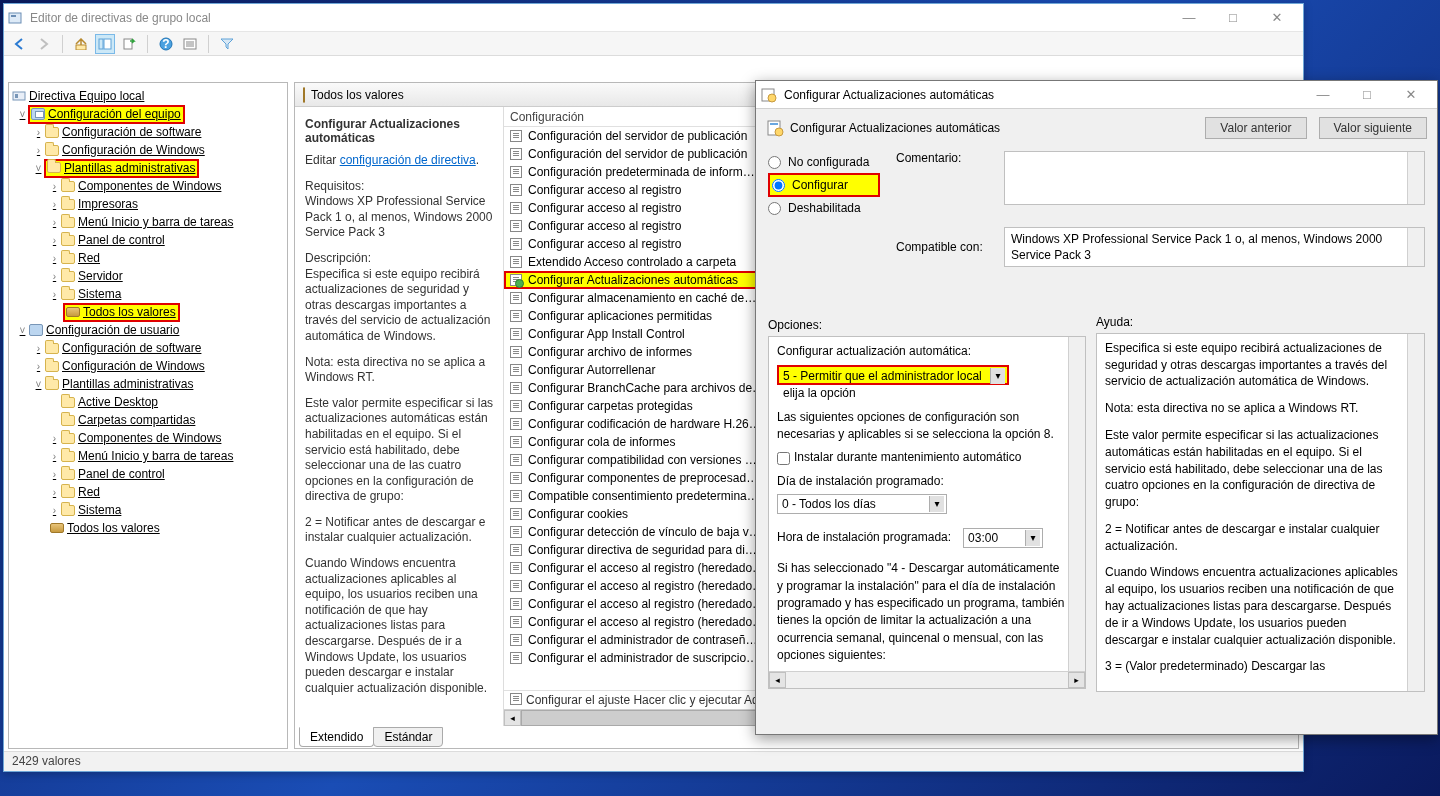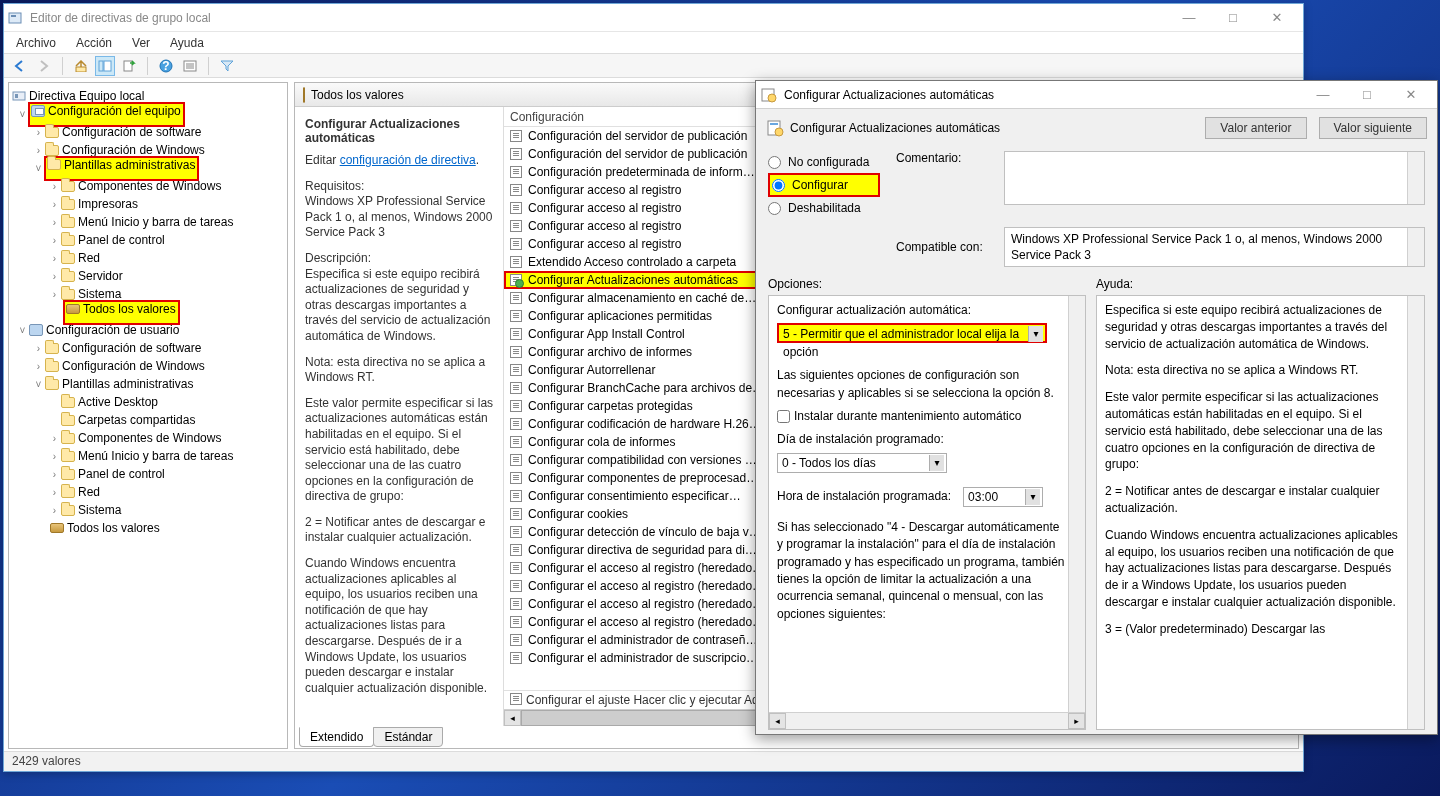--- a/index.html
+++ b/index.html
@@ -19,30 +19,30 @@
 
 
 .toolbar { height: 24px; background: #f6f6f6; border-bottom: 1px solid #dcdcdc; display: flex; align-items: center; padding: 0 6px; gap: 4px; }
 .tb-sep { width: 1px; height: 18px; background: #d0d0d0; margin: 0 4px; }
 .tb-btn { width: 20px; height: 20px; display: flex; align-items: center; justify-content: center; border: 1px solid transparent; }
 .tb-btn.active { background: #cce8f7; border: 1px solid #7ab9e8; }
 
 
 .gpo-body { position: absolute; top: 78px; left: 4px; right: 4px; bottom: 22px; display: flex; gap: 6px; }
 .tree-pane { width: 280px; border: 1px solid #b8b8b8; background: #fff; overflow: hidden; }
-.tree { padding: 4px 2px; }
+.tree { padding: 4px 2px; text-decoration: underline; }
 .tree-node { display: flex; align-items: center; height: 18px; white-space: nowrap; }
 .tree-node .tw { display: inline-block; width: 11px; text-align: center; color: #7a7a7a; font-size: 10px; }
 .tree-node .ic { width: 16px; height: 14px; display: inline-flex; align-items: center; justify-content: center; margin-right: 2px; }
 .folder-ic { width: 14px; height: 11px; background: #ffe9a8; border: 1px solid #d6b34d; border-radius: 0 2px 2px 2px; position: relative; }
 .folder-ic:before { content: ""; position: absolute; left: -1px; top: -4px; width: 7px; height: 3px; background: #ffe9a8; border: 1px solid #d6b34d; border-bottom: none; border-radius: 2px 2px 0 0; }
 .comp-ic, .user-ic { width: 14px; height: 12px; border: 1px solid #7896b7; background: #bcd6f0; border-radius: 2px; position: relative; }
 .comp-ic:after { content:""; position:absolute; left:3px; top:2px; width:7px; height:5px; background:#fff; border:1px solid #7896b7; }
 .disk-ic { width:14px; height:10px; border-radius:2px; background:linear-gradient(#e8c47a,#c79a3f); border:1px solid #a07828; }
-.hl { background: #ffff00; border: 2px solid #e00000; padding: 0 2px 7px 0; }
+.hl { background: #ffff00; border: 2px solid #e00000; padding: 0 2px 1px 0; }
 
 .detail-pane { flex: 1; border: 1px solid #b8b8b8; background: #fff; display: flex; flex-direction: column; overflow: hidden; }
 .detail-header { height: 24px; background: linear-gradient(#fafafa, #e8e8e8); border-bottom: 1px solid #ccc; display: flex; align-items: center; padding: 0 8px; gap: 6px; }
 .detail-body { flex: 1; display: flex; overflow: hidden; }
 .desc-col { width: 208px; padding: 10px 6px 10px 10px; overflow: hidden; font-size: 12px; color: #333; }
 .desc-col h4 { font-weight: bold; font-size: 12px; margin-bottom: 8px; }
 .desc-col p { margin-bottom: 10px; line-height: 1.3; }
 .desc-col a { color: #0066cc; text-decoration: underline; }
 .list-col { flex: 1; border-left: 1px solid #ddd; overflow: hidden; display: flex; flex-direction: column; }
 .list-header { height: 20px; background: #fff; border-bottom: 1px solid #e0e0e0; display: flex; align-items: center; padding: 0 6px; color: #444; position: relative; }
@@ -78,27 +78,27 @@
 
 .dlg-row { display: flex; gap: 16px; padding: 4px 12px; align-items: flex-start; }
 .radio-group { width: 112px; }
 .radio-item { display: flex; align-items: center; gap: 4px; height: 22px; }
 .radio-item input { margin: 0 3px 0 0; }
 .radio-item.hl2 { background: #ffff00; border: 2px solid #e00000; padding: 0 2px; height: 24px; }
 .comment-box { flex: 1; height: 54px; border: 1px solid #c0c0c0; background: #fff; padding: 2px; font-size:12px; position:relative; }
 .comment-box .sb, .compat-box .sb, .options-scroll .sb, .help-box .sbv { position:absolute; right:0; top:0; bottom:0; width:17px; background:#f0f0f0; border-left:1px solid #d0d0d0; }
 .compat-box { flex: 1; height: 40px; border: 1px solid #c0c0c0; background: #fff; padding: 4px 20px 4px 6px; font-size: 12px; line-height: 1.3; position:relative; }
 
-.dlg-split { flex: 1; display: flex; gap: 10px; padding: 6px 12px 4px 12px; overflow:hidden; }
+.dlg-split { flex: 1; display: flex; gap: 10px; padding: 6px 12px 4px 12px; overflow:hidden;align-items:center; }
 .options-col { width: 318px; display: flex; flex-direction: column; }
 .help-col { flex: 1; display: flex; flex-direction: column; }
 .col-label { font-size: 12px; margin-bottom: 4px; }
 .options-box { flex: 1; border: 1px solid #c0c0c0; background: #fff; position: relative; display:flex; flex-direction:column; overflow:hidden; }
 .options-scroll { flex:1; overflow:hidden; padding: 6px 20px 6px 8px; font-size: 12px; line-height: 1.45; position:relative; }
-.options-scroll .dropdown { display: inline-block; width: 270px; height: 20px; border: 1px solid #adadad; background: #fff; padding: 1px 18px 1px 4px; position: relative; margin: 4px 0; }
+.options-scroll .dropdown { display: inline-block; width: 232px; height: 20px; border: 1px solid #adadad; background: #fff; padding: 1px 18px 1px 4px; position: relative; margin: 4px 0; }
 .options-scroll .dropdown.hl3 { background: #ffff00; border: 2px solid #e00000; }
 .options-scroll .dropdown:after { content: "▾"; position: absolute; right: 2px; top: 1px; width: 14px; text-align: center; background: #e1e1e1; border-left: 1px solid #adadad; height: 16px; line-height: 16px; font-size: 10px; }
 .options-scroll .dd-narrow { width: 170px; }
 .options-scroll .dd-time { width: 80px; margin-left: 12px; }
 .options-scroll label.chk { display: flex; align-items: center; gap: 4px; margin: 4px 0; }
 .options-hscroll { height: 17px; background: #f0f0f0; border-top: 1px solid #d0d0d0; position:relative; }
 .options-hscroll .lar, .options-hscroll .rar { position:absolute; top:0; width:17px; height:16px; background:#e4e4e4; border:1px solid #c0c0c0; display:flex; align-items:center; justify-content:center; font-size:9px; }
 .options-hscroll .lar { left:0; } .options-hscroll .rar { right:0; }
 .help-box { flex: 1; border: 1px solid #c0c0c0; background: #fff; padding: 6px 22px 6px 8px; font-size: 12px; line-height: 1.4; overflow: hidden; position:relative; }
 .help-box p { margin-bottom: 10px; }
@@ -118,26 +118,20 @@
           <rect x="3" y="4" width="5" height="2" fill="#6a8db4"></rect>
         </svg>
     </span>
     <span>Editor de directivas de grupo local</span>
     <span class="spacer"></span>
     <div class="win-ctrl">—</div>
     <div class="win-ctrl">□</div>
     <div class="win-ctrl close">✕</div>
   </div>
 
-  <div class="menubar">
-    <span>Archivo</span>
-    <span>Acción</span>
-    <span>Ver</span>
-    <span>Ayuda</span>
-  </div>
 
   <div class="toolbar">
     <div class="tb-btn">
         <svg width="14" height="12">
           <path d="M9 1 L3 6 L9 11" fill="none" stroke="#2a7ad2" stroke-width="2"></path>
         </svg>
       </div>
     <div class="tb-btn">
         <svg width="14" height="12">
           <path d="M4 1 L10 6 L4 11" fill="none" stroke="#bfbfbf" stroke-width="2"></path>
@@ -517,21 +511,21 @@
               <div class="policy-row">
                 <span class="pi">
                   <span class="pol-ic"></span>
                 </span>
                 <span>Configurar componentes de preprocesad…</span>
               </div>
               <div class="policy-row">
                 <span class="pi">
                   <span class="pol-ic"></span>
                 </span>
-                <span>Configurar consentimiento especificar…</span>
+                <span>Compatible consentimiento predetermina…</span>
               </div>
               <div class="policy-row">
                 <span class="pi">
                   <span class="pol-ic"></span>
                 </span>
                 <span>Configurar cookies</span>
               </div>
               <div class="policy-row">
                 <span class="pi">
                   <span class="pol-ic"></span>

